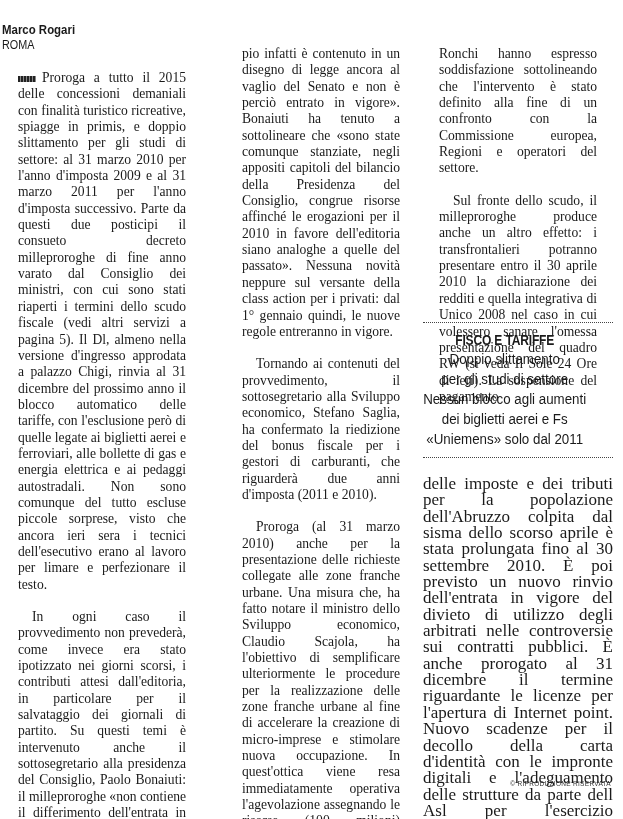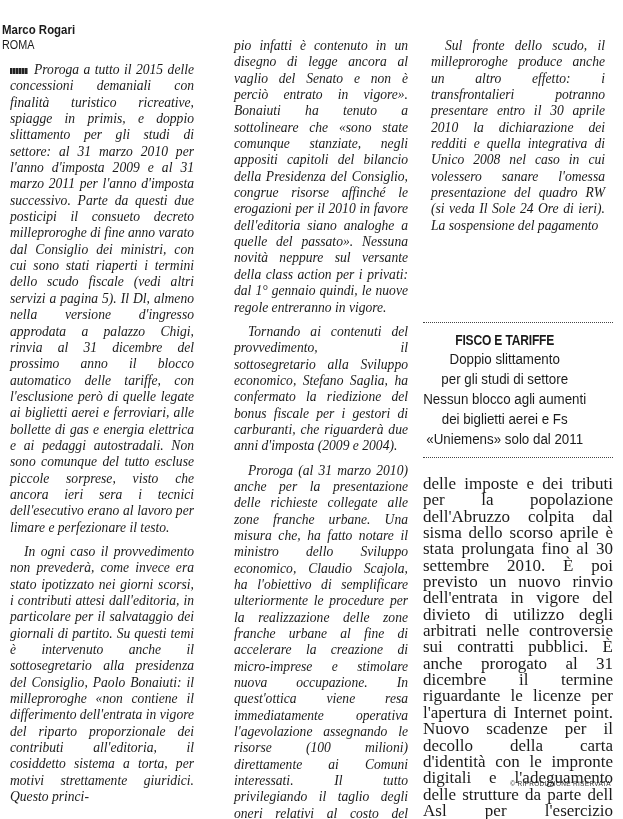--- a/index.html
+++ b/index.html
@@ -1,18 +1,18 @@
 <!DOCTYPE html>
 <html><head>
 <meta charset="utf-8">
 <style>
   html, body { margin: 0; padding: 0; background: #ffffff; }
   body { width: 623px; height: 819px; position: relative; overflow: hidden; color: #1a1a1a; }
   .col { position: absolute; top: 30px; font-family: "Liberation Serif", "DejaVu Serif", serif; font-size: 13.6px; line-height: 16.35px; text-align: justify; hyphens: manual; }
-  .col p { margin: 8px; text-indent: 0; font-style: italic; }
+  .col p { margin: 16px; text-indent: 0; }
   .col p.indent { text-indent: 14px; }
   .col1 { left: 2px; width: 200px; top: 22px; }
   .col2 { left: 226px; width: 190px; }
   .col3 { left: 423px; width: 190px; }
   .byline { font-family: "Liberation Sans", "DejaVu Sans", sans-serif; font-weight: bold; font-size: 13px; line-height: 15px; text-align: left; transform: scaleX(0.88); transform-origin: left; }
   .place { font-family: "Liberation Sans", "DejaVu Sans", sans-serif; font-size: 12px; line-height: 17px; text-align: left; transform: scaleX(0.9); transform-origin: left; margin-bottom: 1px; }
   .bullet { display: inline-block; width: 18px; height: 6px; margin-right: 6px; vertical-align: middle; background: repeating-linear-gradient(90deg, #222 0 2px, #888 2px 3px); }
   .sidebox { position: absolute; left: 423px; top: 322px; width: 190px; text-align: center; }
   .dotted { border-top: 1px dotted #444; height: 0; width: 190px; }
   .kicker { font-family: "Liberation Sans", "DejaVu Sans", sans-serif; font-weight: bold; font-size: 14px; line-height: 18px; margin-top: 8px; transform: scaleX(0.86); transform-origin: left; letter-spacing: -0.2px; }
@@ -25,25 +25,26 @@
 
 <div class="col col1">
   <div class="byline">Marco Rogari</div>
   <div class="place">ROMA</div>
   <p><span class="bullet"></span><span>Proroga a tutto il 2015 delle concessioni demaniali con finalità turistico ricreative, spiagge in primis, e doppio slittamento per gli studi di settore: al 31 marzo 2010 per l'anno d'imposta 2009 e al 31 marzo 2011 per l'anno d'imposta successivo. Parte da questi due posticipi il consueto decreto milleproroghe di fine anno varato dal Consiglio dei ministri, con cui sono stati riaperti i termini dello scudo fiscale (vedi altri servizi a pagina 5). Il Dl, almeno nella versione d'ingresso approdata a palazzo Chigi, rinvia al 31 dicembre del prossimo anno il blocco automatico delle tariffe, con l'esclusione però di quelle legate ai biglietti aerei e ferroviari, alle bollette di gas e energia elettrica e ai pedaggi autostradali. Non sono comunque del tutto escluse piccole sorprese, visto che ancora ieri sera i tecnici dell'esecutivo erano al lavoro per limare e perfezionare il testo.</span></p>
   <p class="indent">In ogni caso il provvedimento non prevederà, come invece era stato ipotizzato nei giorni scorsi, i contributi attesi dall'editoria, in particolare per il salvataggio dei giornali di partito. Su questi temi è intervenuto anche il sottosegretario alla presidenza del Consiglio, Paolo Bonaiuti: il milleproroghe «non contiene il differimento dell'entrata in vigore del riparto proporzionale dei contributi all'editoria, il cosiddetto sistema a torta, per motivi strettamente giuridici. Questo princi-</p>
 </div>
 
 <div class="col col2">
   <p>pio infatti è contenuto in un disegno di legge ancora al vaglio del Senato e non è perciò entrato in vigore». Bonaiuti ha tenuto a sottolineare che «sono state comunque stanziate, negli appositi capitoli del bilancio della Presidenza del Consiglio, congrue risorse affinché le erogazioni per il 2010 in favore dell'editoria siano analoghe a quelle del passato». Nessuna novità neppure sul versante della class action per i privati: dal 1° gennaio quindi, le nuove regole entreranno in vigore.</p>
-  <p class="indent">Tornando ai contenuti del provvedimento, il sottosegretario alla Sviluppo economico, Stefano Saglia, ha confermato la riedizione del bonus fiscale per i gestori di carburanti, che riguarderà due anni d'imposta (2009 e 2004).</p>
+  <p class="indent">Tornando ai contenuti del provvedimento, il sottosegretario alla Sviluppo economico, Stefano Saglia, ha confermato la riedizione del bonus fiscale per i gestori di carburanti, che riguarderà due anni d'imposta (2011 e 2010).</p>
   <p class="indent">Proroga (al 31 marzo 2010) anche per la presentazione delle richieste collegate alle zone franche urbane. Una misura che, ha fatto notare il ministro dello Sviluppo economico, Claudio Scajola, ha l'obiettivo di semplificare ulteriormente le procedure per la realizzazione delle zone franche urbane al fine di accelerare la creazione di micro-imprese e stimolare nuova occupazione. In quest'ottica viene resa immediatamente operativa l'agevolazione assegnando le risorse (100 milioni) direttamente ai Comuni interessati. Il tutto privilegiando il taglio degli oneri relativi al costo del lavoro e all'Ici. Quanto alla proroga delle concessioni demaniali, i ministri Raffaele Fitto e Andrea</p>
 </div>
 
 <div class="col col3">
+  <p>Ronchi hanno espresso soddisfazione sottolineando che l'intervento è stato definito alla fine di un confronto con la Commissione europea, Regioni e operatori del settore.</p>
   <p class="indent">Sul fronte dello scudo, il milleproroghe produce anche un altro effetto: i transfrontalieri potranno presentare entro il 30 aprile 2010 la dichiarazione dei redditi e quella integrativa di Unico 2008 nel caso in cui volessero sanare l'omessa presentazione del quadro RW (si veda Il Sole 24 Ore di ieri). La sospensione del pagamento</p>
 </div>
 
 <div class="sidebox">
   <div class="dotted"></div>
   <div class="kicker">FISCO E TARIFFE</div>
   <div class="subhead">Doppio slittamento</div>
   <div class="subhead">per gli studi di settore</div>
   <div class="subhead">Nessun blocco agli aumenti</div>
   <div class="subhead">dei biglietti aerei e Fs</div>

